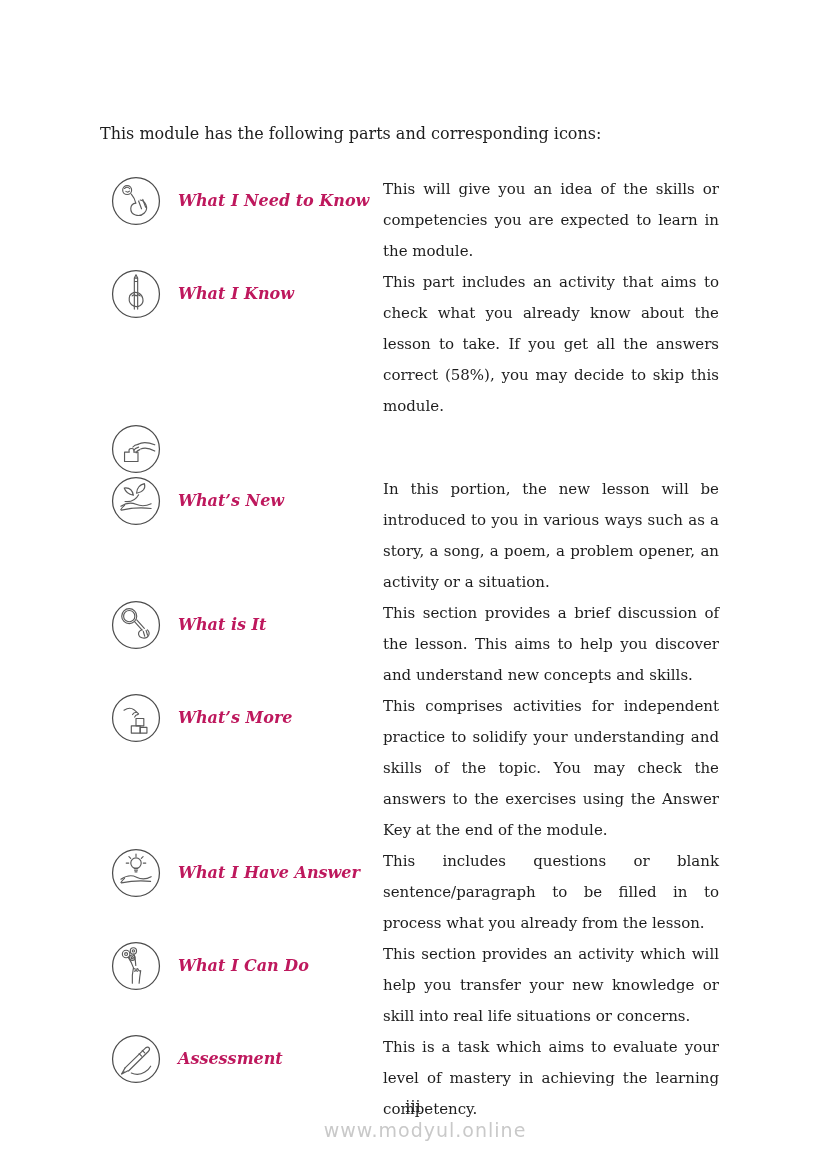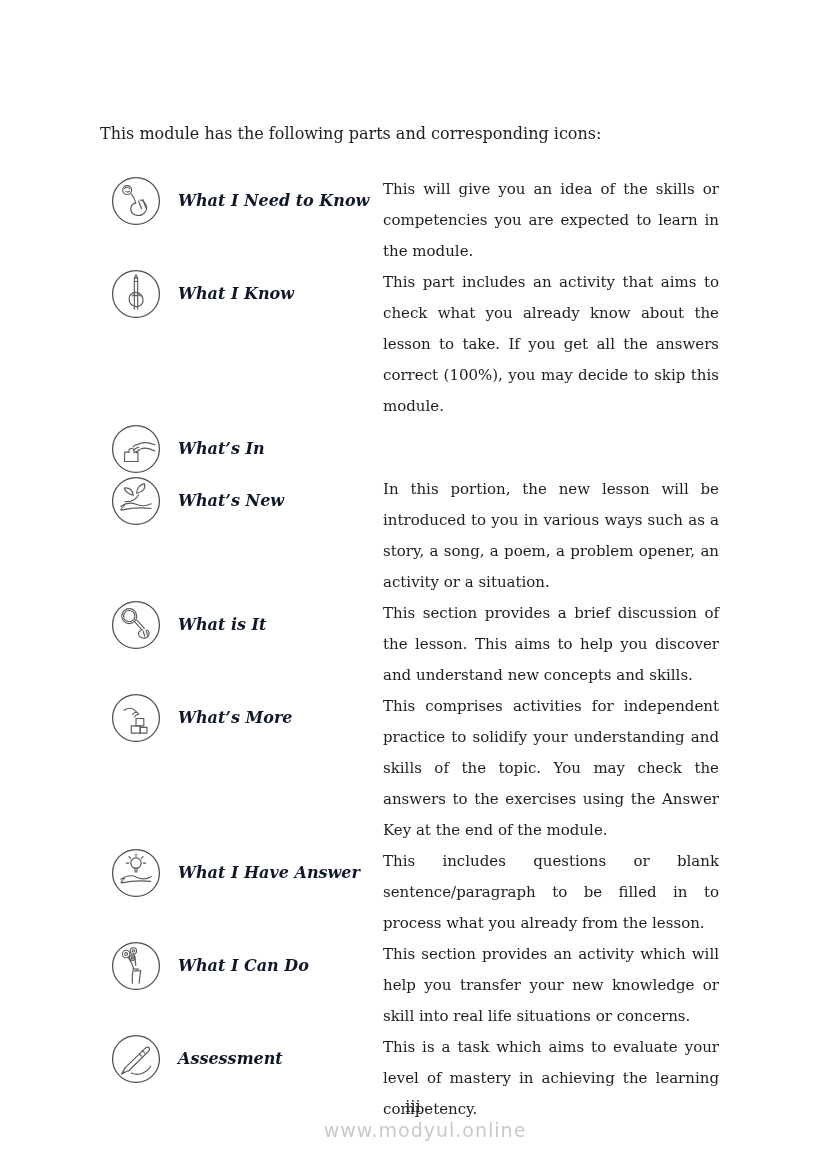--- a/index.html
+++ b/index.html
@@ -42,21 +42,21 @@
   }
   .icon-cell svg .ring { stroke: #4c4c4c; stroke-width: 1.2; }
   .label-cell {
     flex: 0 0 205px;
     margin-left: 15px;
     padding-top: 17px;
     font-size: 16px;
     font-weight: bold;
     font-style: italic;
     line-height: 20px;
-    color: #0f172a;
+    color: #be185d;
   }
   .desc-cell {
     flex: 1;
     font-size: 15px;
     line-height: 31px;
     text-align: justify;
     color: #1d1d1d;
   }
   .page-number {
     position: absolute;
@@ -106,34 +106,33 @@
   <div class="row">
     <div class="icon-cell">
       <svg viewBox="0 0 48 48">
         <circle class="ring" cx="24" cy="24" r="22.5"></circle>
         <path d="M24 5.5 l-1.6 3.2 v29.8 M24 5.5 l1.6 3.2 v29.8 M22.4 8.7 h3.2 M22.4 12 h3.2"></path>
         <path d="M18 25.5 q-1.8 5.5 1.8 8.8 q4 3.3 8.3 0.8 q3.4 -2.4 2.4 -6.8 q-0.9 -3.8 -4 -5.2 q-5.4 -2.2 -8.5 2.4 z"></path>
         <path d="M20.3 25.8 q2 -1.8 3.8 0 M24.2 25.8 q2 -1.8 3.8 0"></path>
       </svg>
     </div>
     <div class="label-cell">What I Know</div>
-    <div class="desc-cell">This part includes an activity that aims to check what you already know about the lesson to take. If you get all the answers correct (100%), you may decide to skip this module.</div>
+    <div class="desc-cell">This part includes an activity that aims to check what you already know about the lesson to take. If you get all the answers correct (58%), you may decide to skip this module.</div>
   </div>
 
   <div class="row">
     <div class="icon-cell">
       <svg viewBox="0 0 48 48">
         <circle class="ring" cx="24" cy="24" r="22.5"></circle>
         <path d="M42 20 q-10 -4 -16 -0.5"></path>
         <path d="M42 26 q-8 -4.5 -13.5 -2"></path>
         <path d="M26 19.5 q-3.4 0.4 -5 2.6 M26.5 22.2 q-3.6 1 -4.6 3 M27.6 24.6 q-3 1.2 -3.4 3.2"></path>
         <path d="M13 27 h4.5 q-1 -3.5 2.2 -3.5 q3.2 0 2.2 3.5 h4 v9 h-12.9 z"></path>
       </svg>
     </div>
-    <div class="label-cell">What’s In</div>
   </div>
 
   <div class="row">
     <div class="icon-cell">
       <svg viewBox="0 0 48 48">
         <circle class="ring" cx="24" cy="24" r="22.5"></circle>
         <path d="M13.5 24.5 q9 1 13 -6.5"></path>
         <path d="M21.5 18.5 q-7 -1.5 -8.8 -7 q7.3 -1 8.8 7 z"></path>
         <path d="M24.5 16.5 q0.5 -7.5 7.6 -9.2 q2 7.2 -7.6 9.2 z"></path>
         <path d="M9.5 29 q7.5 -4.8 14.5 -1.8 q7 3 14.5 -0.5"></path>

